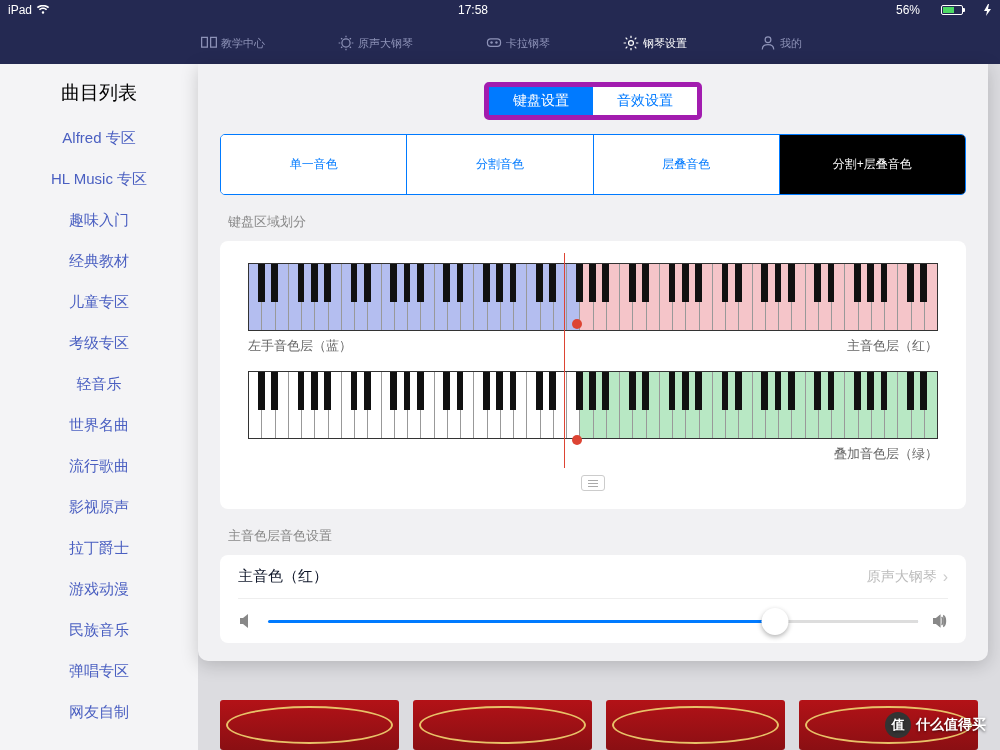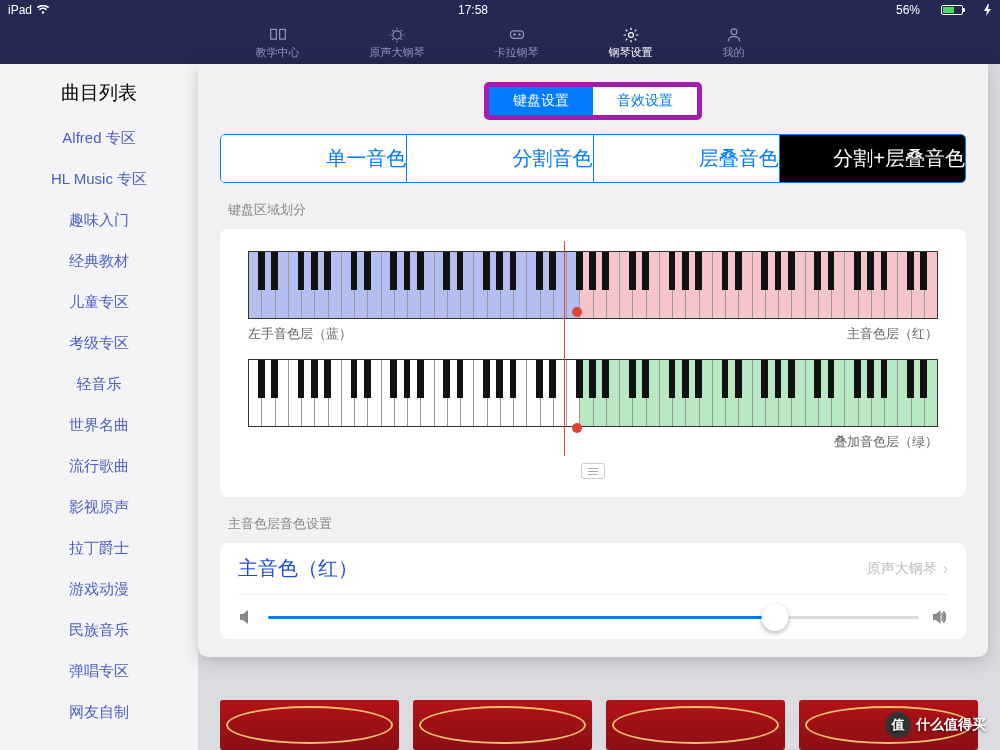--- a/index.html
+++ b/index.html
@@ -6,35 +6,35 @@
 body{width:1000px;height:750px;overflow:hidden;background:#dcdce0;position:relative}
 .status-bar{height:20px;background:#242952;color:#fff;display:flex;align-items:center;padding:0 8px;font-size:12px}
 .status-left{display:flex;align-items:center;gap:4px}
 .status-center{flex:1;text-align:center;font-weight:500}
 .status-right{display:flex;align-items:center;gap:21px}
 .wifi-icon{width:14px;height:10px}
 .battery{width:22px;height:10px;border:1px solid #fff;border-radius:2px;position:relative}
 .battery::after{content:"";position:absolute;right:-3px;top:2px;width:2px;height:4px;background:#fff;border-radius:0 1px 1px 0}
 .battery-fill{position:absolute;left:1px;top:1px;bottom:1px;width:56%;background:#4cd964}
 .nav-bar{height:44px;background:#242952;display:flex;justify-content:center;gap:70px;align-items:center;padding-top:2px}
-.nav-item{display:flex;flex-direction:column;align-items:center;color:#8e93b8;font-size:11px;gap:1px;cursor:pointer}
+.nav-item{display:flex;flex-direction:row;align-items:center;color:#8e93b8;font-size:11px;gap:1px;cursor:pointer}
 .nav-item.active{color:#fff}
 .nav-icon{width:22px;height:18px}
 .main{display:flex;height:686px}
 .sidebar{width:198px;background:#f4f4f6;overflow-y:auto}
 .sidebar-title{text-align:center;font-size:19px;padding:16px 0 12px;color:#000}
 .sidebar-item{text-align:center;padding:11px 0;color:#4a5fc1;font-size:15px;cursor:pointer}
 .content{flex:1;position:relative;background:#dcdce0}
 .modal{position:absolute;top:0;left:0;right:12px;background:#f1f1f3;border-radius:0 0 10px 10px;box-shadow:0 4px 18px rgba(0,0,0,0.18);padding-bottom:18px}
 .modal-tabs{display:flex;justify-content:center;padding:18px 0 14px}
 .seg{display:flex;border:5px solid #a21caf;border-radius:5px;overflow:hidden}
 .seg-btn{padding:5px 24px;font-size:14px;color:#007aff;background:#fff;cursor:pointer}
 .seg-btn.active{background:#007aff;color:#fff}
 .tone-tabs{display:flex;margin:0 22px 18px;border:1px solid #007aff;border-radius:5px;overflow:hidden}
-.tone-tab{flex:1;text-align:right;padding:10px 0;font-size:20px;color:#007aff;background:#fff;cursor:pointer;border-right:1px solid #007aff}
+.tone-tab{flex:1;text-align:center;padding:21px 0;font-size:12px;color:#007aff;background:#fff;cursor:pointer;border-right:1px solid #007aff}
 .tone-tab:last-child{border-right:none}
 .tone-tab.active{background:#000000;color:#fff}
 .section-label{font-size:13px;color:#888;margin:0 0 10px 30px}
 .card{background:#fff;margin:0 22px 18px;border-radius:8px;padding:22px 28px 18px;position:relative}
 .keyboards{position:relative}
 .split-line{position:absolute;left:316px;top:-10px;bottom:-5px;width:1px;background:#d43;z-index:5}
 .kb{position:relative;height:68px;border:1px solid #333;margin-bottom:6px;display:flex}
 .wk{flex:1;border-right:1px solid #999;position:relative}
 .wk:last-child{border-right:none}
 .wk.blue{background:#b4bef0}
@@ -42,21 +42,21 @@
 .wk.green{background:#b8e8c4}
 .wk.white{background:#fff}
 .bk{position:absolute;top:0;width:55%;height:58%;background:#111;z-index:2}
 .kb-labels{display:flex;justify-content:space-between;font-size:13px;color:#666;margin-bottom:16px}
 .kb-label-right{text-align:right;font-size:13px;color:#666;margin-bottom:4px}
 .dot{position:absolute;width:10px;height:10px;background:#d43;border-radius:50%;z-index:4}
 .handle{width:24px;height:16px;background:#fff;border:1px solid #ccc;border-radius:3px;margin:12px auto 0;display:flex;flex-direction:column;justify-content:center;align-items:center;gap:2px;cursor:pointer}
 .handle span{width:10px;height:1px;background:#aaa}
 .setting-row{background:#fff;margin:0 22px;border-radius:8px;padding:0 18px}
 .row1{display:flex;align-items:center;padding:12px 0;border-bottom:1px solid #eee;cursor:pointer}
-.row1-label{flex:1;font-size:20px;color:#1d4ed8}
+.row1-label{flex:1;font-size:15px;color:#0f172a}
 .row1-value{font-size:14px;color:#bbb;margin-right:6px}
 .chev{color:#ccc;font-size:16px}
 .row2{display:flex;align-items:center;padding:14px 0;gap:14px}
 .vol-icon{width:16px;height:16px;color:#888}
 .slider{flex:1;height:3px;background:#007aff;position:relative;border-radius:2px}
 .slider-track{position:absolute;left:78%;right:0;top:0;bottom:0;background:#ddd}
 .thumb{position:absolute;left:78%;top:-12px;width:27px;height:27px;background:#fff;border-radius:50%;box-shadow:0 2px 5px rgba(0,0,0,0.3);transform:translateX(-50%)}
 .thumbnails{position:absolute;bottom:0;left:22px;right:22px;display:flex;gap:14px}
 .thumb-img{flex:1;height:50px;background:linear-gradient(#b31217,#8a0f13);border-radius:3px;position:relative;overflow:hidden}
 .thumb-img::before{content:"";position:absolute;inset:6px;border:2px solid #e8c168;border-radius:50%}

